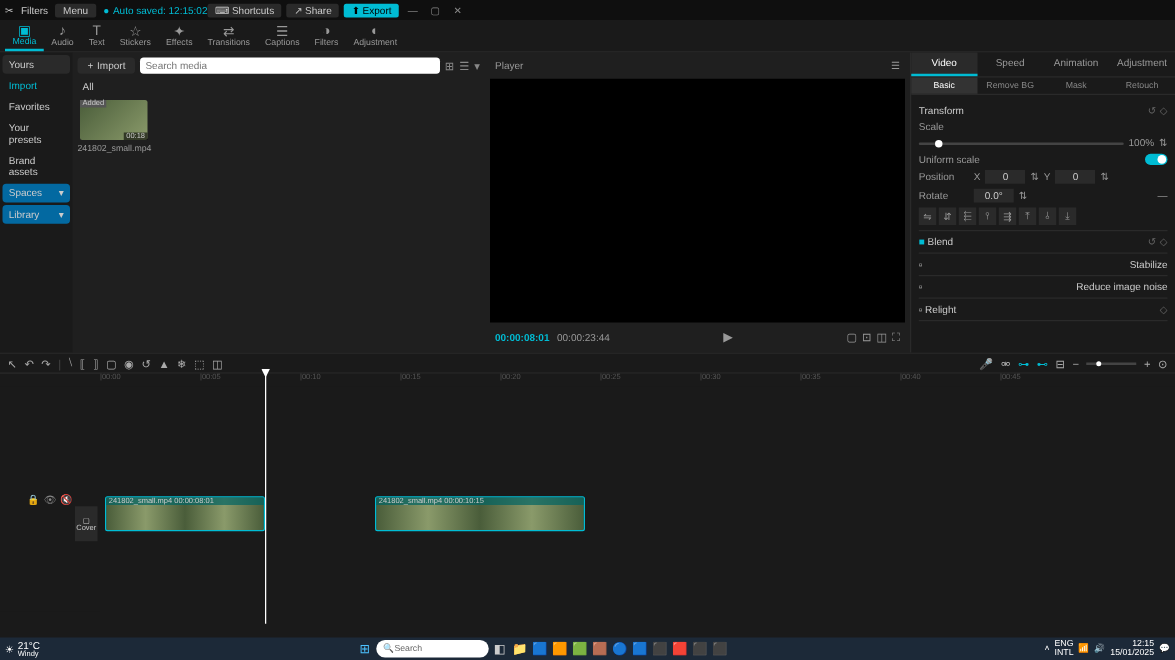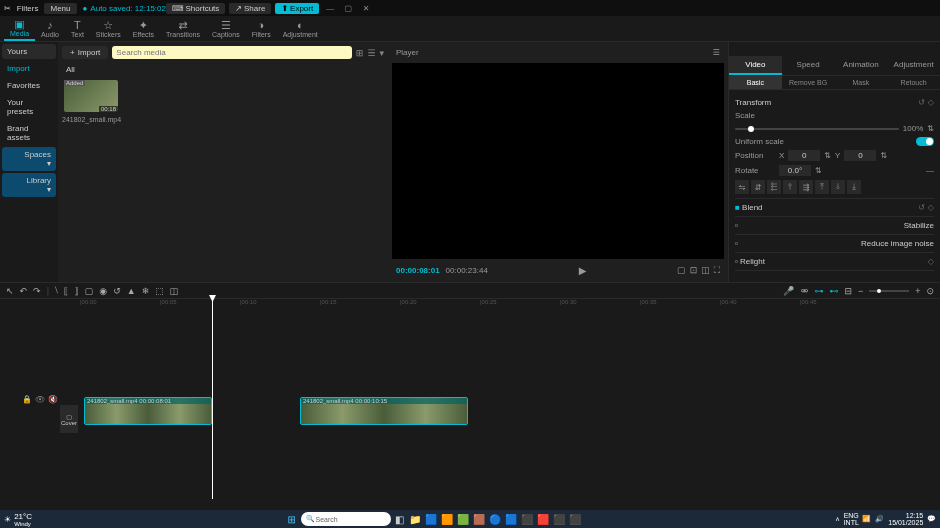--- a/index.html
+++ b/index.html
@@ -23,48 +23,48 @@
 .tool-item.active { color: #00bcd4; border-bottom: 2px solid #00bcd4; }
 .tool-icon { font-size: 11px; height: 12px; }
 
 
 .main { display: flex; height: 240px; }
 
 
 .left-sidebar { width: 58px; background: #1a1a1a; padding: 2px; }
 .side-btn { padding: 3px 5px; font-size: 8px; color: #ccc; cursor: pointer; border-radius: 3px; margin-bottom: 2px; }
 .side-btn.active { color: #00bcd4; }
-.side-btn.dropdown { background: #0c4a6e; display: flex; justify-content: space-between; align-items: flex-end; flex-direction: column; }
+.side-btn.dropdown { background: #0369a1; display: flex; justify-content: space-between; align-items: flex-end; }
 .side-yours { background: #2a2a2a; }
 
 
 .media-panel { width: 330px; background: #1f1f1f; padding: 4px; }
 .import-row { display: flex; align-items: center; gap: 4px; margin-bottom: 4px; }
 .import-btn { background: #2a2a2a; padding: 2px 8px; border-radius: 3px; cursor: pointer; font-size: 8px; display: flex; align-items: center; gap: 3px; }
-.search-input { flex: 1; background: #fef9c3; border: none; padding: 2px 4px; color: #888; font-size: 8px; border-radius: 3px; }
+.search-input { flex: 1; background: #ffffff; border: none; padding: 2px 4px; color: #888; font-size: 8px; border-radius: 3px; }
 .view-icons { display: flex; gap: 4px; color: #888; font-size: 9px; }
 .all-label { color: #ccc; font-size: 8px; padding: 2px 4px; }
 .thumb { width: 54px; height: 32px; background: linear-gradient(135deg, #4a5d3a, #8a9a6a); border-radius: 2px; position: relative; margin: 4px 2px; cursor: pointer; }
 .thumb-badge { position: absolute; top: 0; left: 0; background: #555; font-size: 6px; padding: 0 2px; }
 .thumb-dur { position: absolute; bottom: 0; right: 0; background: rgba(0,0,0,0.6); font-size: 6px; padding: 0 2px; }
 .thumb-name { font-size: 7px; color: #999; }
 
 
 .player { flex: 1; background: #1f1f1f; padding: 4px; display: flex; flex-direction: column; }
 .player-header { font-size: 8px; color: #999; padding: 2px 4px; display: flex; justify-content: space-between; }
 .player-video { flex: 1; background: #000; margin: 4px 0; }
 .player-controls { display: flex; align-items: center; gap: 6px; font-size: 8px; color: #999; padding: 2px 4px; }
 .pc-time { color: #00bcd4; font-weight: bold; }
 .pc-center { flex: 1; text-align: center; }
 .play-btn { cursor: pointer; font-size: 10px; }
 .pc-right { display: flex; gap: 4px; font-size: 9px; }
 
 
 .props { width: 212px; background: #1a1a1a; border-left: 1px solid #2a2a2a; }
-.props-tabs { display: flex; border-bottom: 1px solid #2a2a2a; margin-top: 14px; }
+.props-tabs { display: flex; border-bottom: 1px solid #2a2a2a; }
 .props-tab { flex: 1; padding: 4px 2px; text-align: center; font-size: 8px; cursor: pointer; color: #999; }
 .props-tab.active { color: #fff; border-bottom: 2px solid #00bcd4; background: #2a2a2a; }
 .props-subtabs { display: flex; border-bottom: 1px solid #2a2a2a; }
 .props-subtab { flex: 1; padding: 3px 2px; text-align: center; font-size: 7px; cursor: pointer; color: #888; }
 .props-subtab.active { background: #333; color: #fff; }
 .props-body { padding: 4px 6px; }
 .prop-section { padding: 4px 0; border-bottom: 1px solid #2a2a2a; }
 .prop-header { display: flex; justify-content: space-between; align-items: center; font-size: 8px; color: #ccc; cursor: pointer; }
 .prop-row { display: flex; align-items: center; gap: 4px; margin-top: 4px; font-size: 8px; color: #999; }
 .prop-label { width: 40px; }

